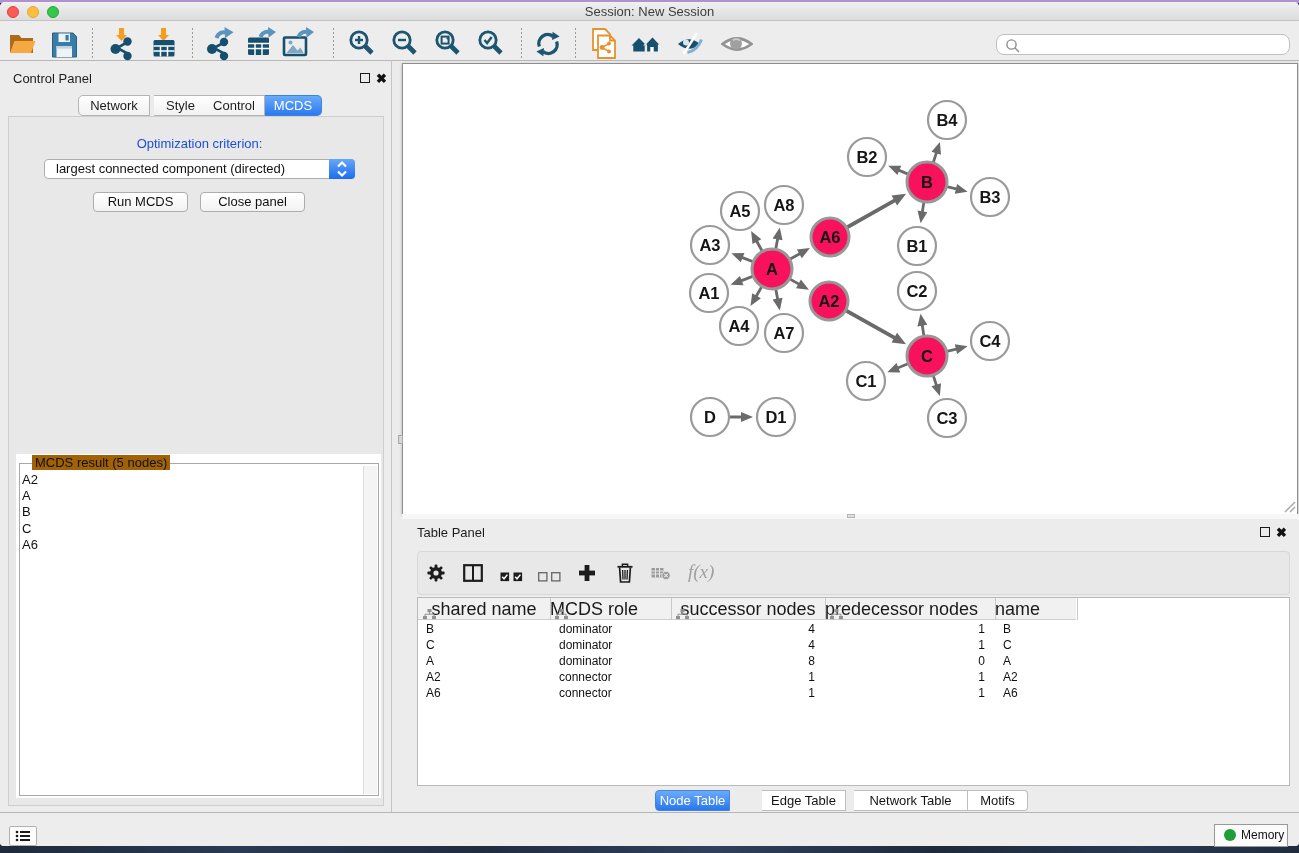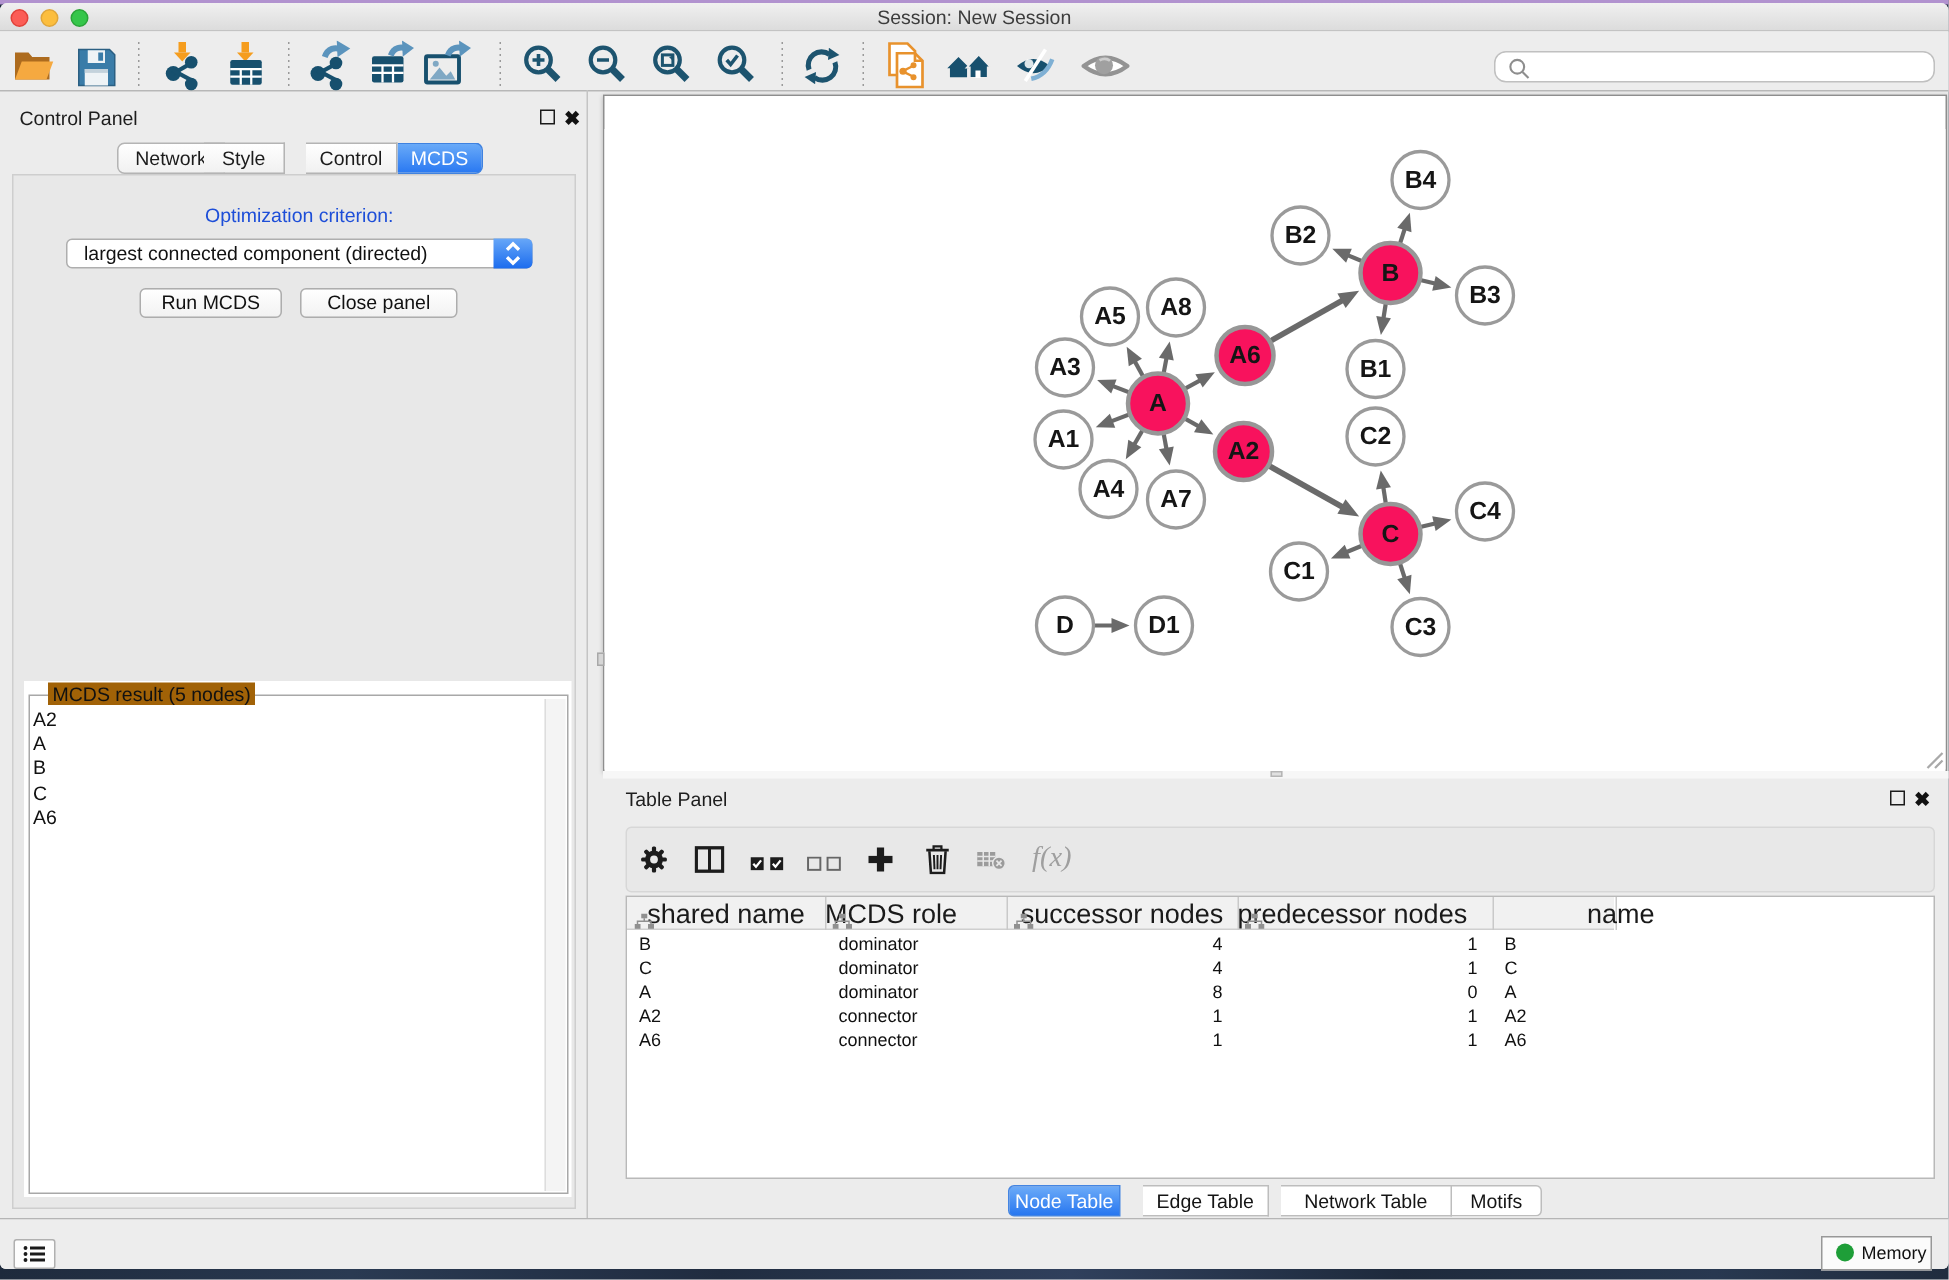--- a/index.html
+++ b/index.html
@@ -208,21 +208,21 @@
           <circle cx="6.5" cy="6.5" r="4.6" fill="none" stroke="#8e8e8e" stroke-width="1.4"></circle>
           <line x1="10" y1="10" x2="14" y2="14" stroke="#8e8e8e" stroke-width="1.4"></line>
         </svg>
       </div>
     </div>
  <div class="abs" id="cp-title">Control Panel</div>
  <div class="winbtn" style="left:360px;top:71px;width:10px;height:10px;border:1.5px solid #1a1a1a"></div>
  <div class="winbtn" style="left:376px;top:69px;font-weight:bold;font-size:13px">✖</div>
  <div class="abs" id="cp-content"></div>
  <div class="tab" style="left:78px;width:72px;border-radius:5px 0 0 5px;border-left-width:1px">Network</div>
- <div class="tab" style="left:136px;width:54px">Style</div>
+ <div class="tab" style="left:154px;width:54px">Style</div>
  <div class="tab" style="left:204px;width:61px">Control</div>
  <div class="tab tabsel" style="left:265px;width:57px;border-radius:0 5px 5px 0">MCDS</div>
  <div class="abs" id="optlabel">Optimization criterion:</div>
  <div class="abs" id="combo">largest connected component (directed)
    <div class="step"><svg width="26" height="20" viewBox="0 0 26 20">
           <path d="M9 7.5 L13 3.5 L17 7.5" fill="none" stroke="#fff" stroke-width="2.2"></path>
           <path d="M9 12.5 L13 16.5 L17 12.5" fill="none" stroke="#fff" stroke-width="2.2"></path>
         </svg></div>
  </div>
  <div class="btn" style="left:93px;width:95px">Run MCDS</div>
@@ -427,21 +427,21 @@
         <div class="hcell" style="left:407px;width:170px;"><span style="position:absolute;left:5px;top:5px"><svg width="13" height="11" viewBox="0 0 13 11">
               <g fill="#909090">
                 <rect x="4.5" y="0" width="4" height="3.2"></rect>
                 <rect x="0" y="7" width="4" height="3.2"></rect>
                 <rect x="9" y="7" width="4" height="3.2"></rect>
               </g>
               <g stroke="#909090" stroke-width="1">
                 <path d="M6.5 3.2 v2 M2 7 v-1.8 h9 v1.8" fill="none"></path>
               </g>
             </svg></span>predecessor nodes</div>
-        <div class="hcell" style="left:603px;width:82px;text-align:right">name</div>
+        <div class="hcell" style="left:577px;width:82px;text-align:left">name</div>
       </div>
       <div class="trow" style="left:0;top:23px;width:873px">
         <span class="tcell" style="left:8px">B</span>
         <span class="tcell" style="left:141px">dominator</span>
         <span class="tcell num" style="left:253px;width:144px">4</span>
         <span class="tcell num" style="left:407px;width:160px">1</span>
         <span class="tcell" style="left:585px">B</span>
       </div>
       <div class="trow" style="left:0;top:39px;width:873px">
         <span class="tcell" style="left:8px">C</span>
@@ -465,21 +465,21 @@
         <span class="tcell" style="left:585px">A2</span>
       </div>
       <div class="trow" style="left:0;top:87px;width:873px">
         <span class="tcell" style="left:8px">A6</span>
         <span class="tcell" style="left:141px">connector</span>
         <span class="tcell num" style="left:253px;width:144px">1</span>
         <span class="tcell num" style="left:407px;width:160px">1</span>
         <span class="tcell" style="left:585px">A6</span>
       </div>
     </div>
- <div class="btab btabsel" style="left:672px;width:75px;border-radius:4px 0 0 4px;border-left-width:1px">Node Table</div>
+ <div class="btab btabsel" style="left:655px;width:75px;border-radius:4px 0 0 4px;border-left-width:1px">Node Table</div>
  <div class="btab" style="left:762px;width:84px">Edge Table</div>
  <div class="btab" style="left:854px;width:114px">Network Table</div>
  <div class="btab" style="left:968px;width:60px;border-radius:0 4px 4px 0">Motifs</div>
  <div class="abs" id="statusbar">
    <div id="listbtn"><svg width="26" height="18" viewBox="0 0 26 18">
           <g fill="#1a1a1a">
             <circle cx="7" cy="5" r="1.3"></circle>
             <circle cx="7" cy="9" r="1.3"></circle>
             <circle cx="7" cy="13" r="1.3"></circle>
             <rect x="10" y="4" width="10" height="2"></rect>

